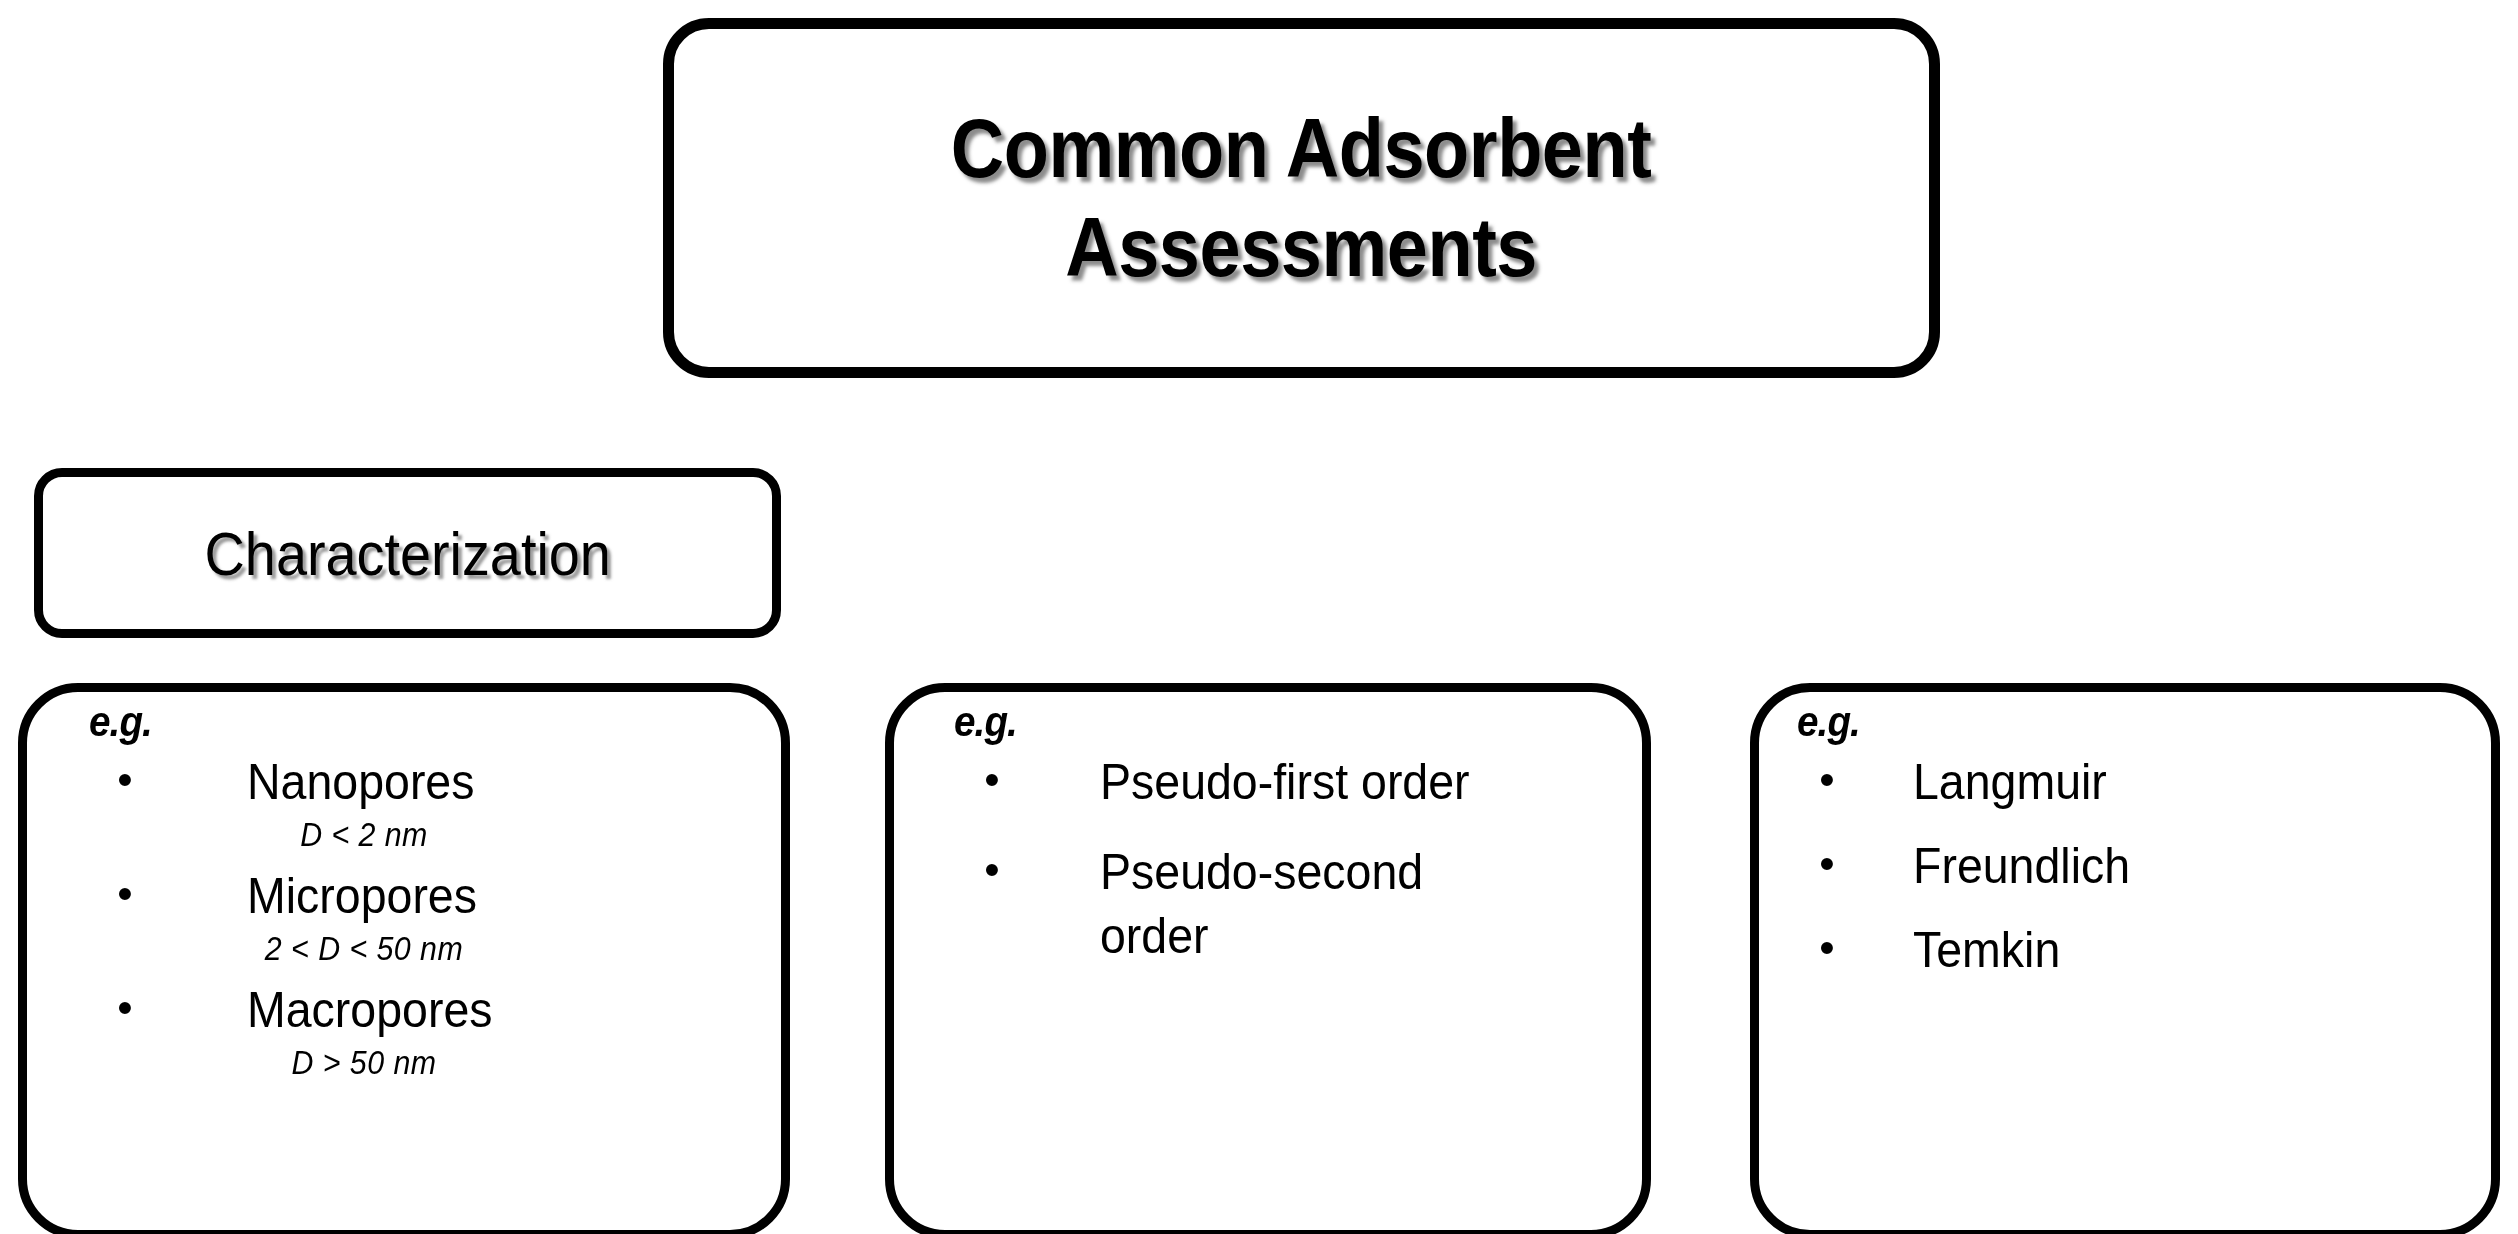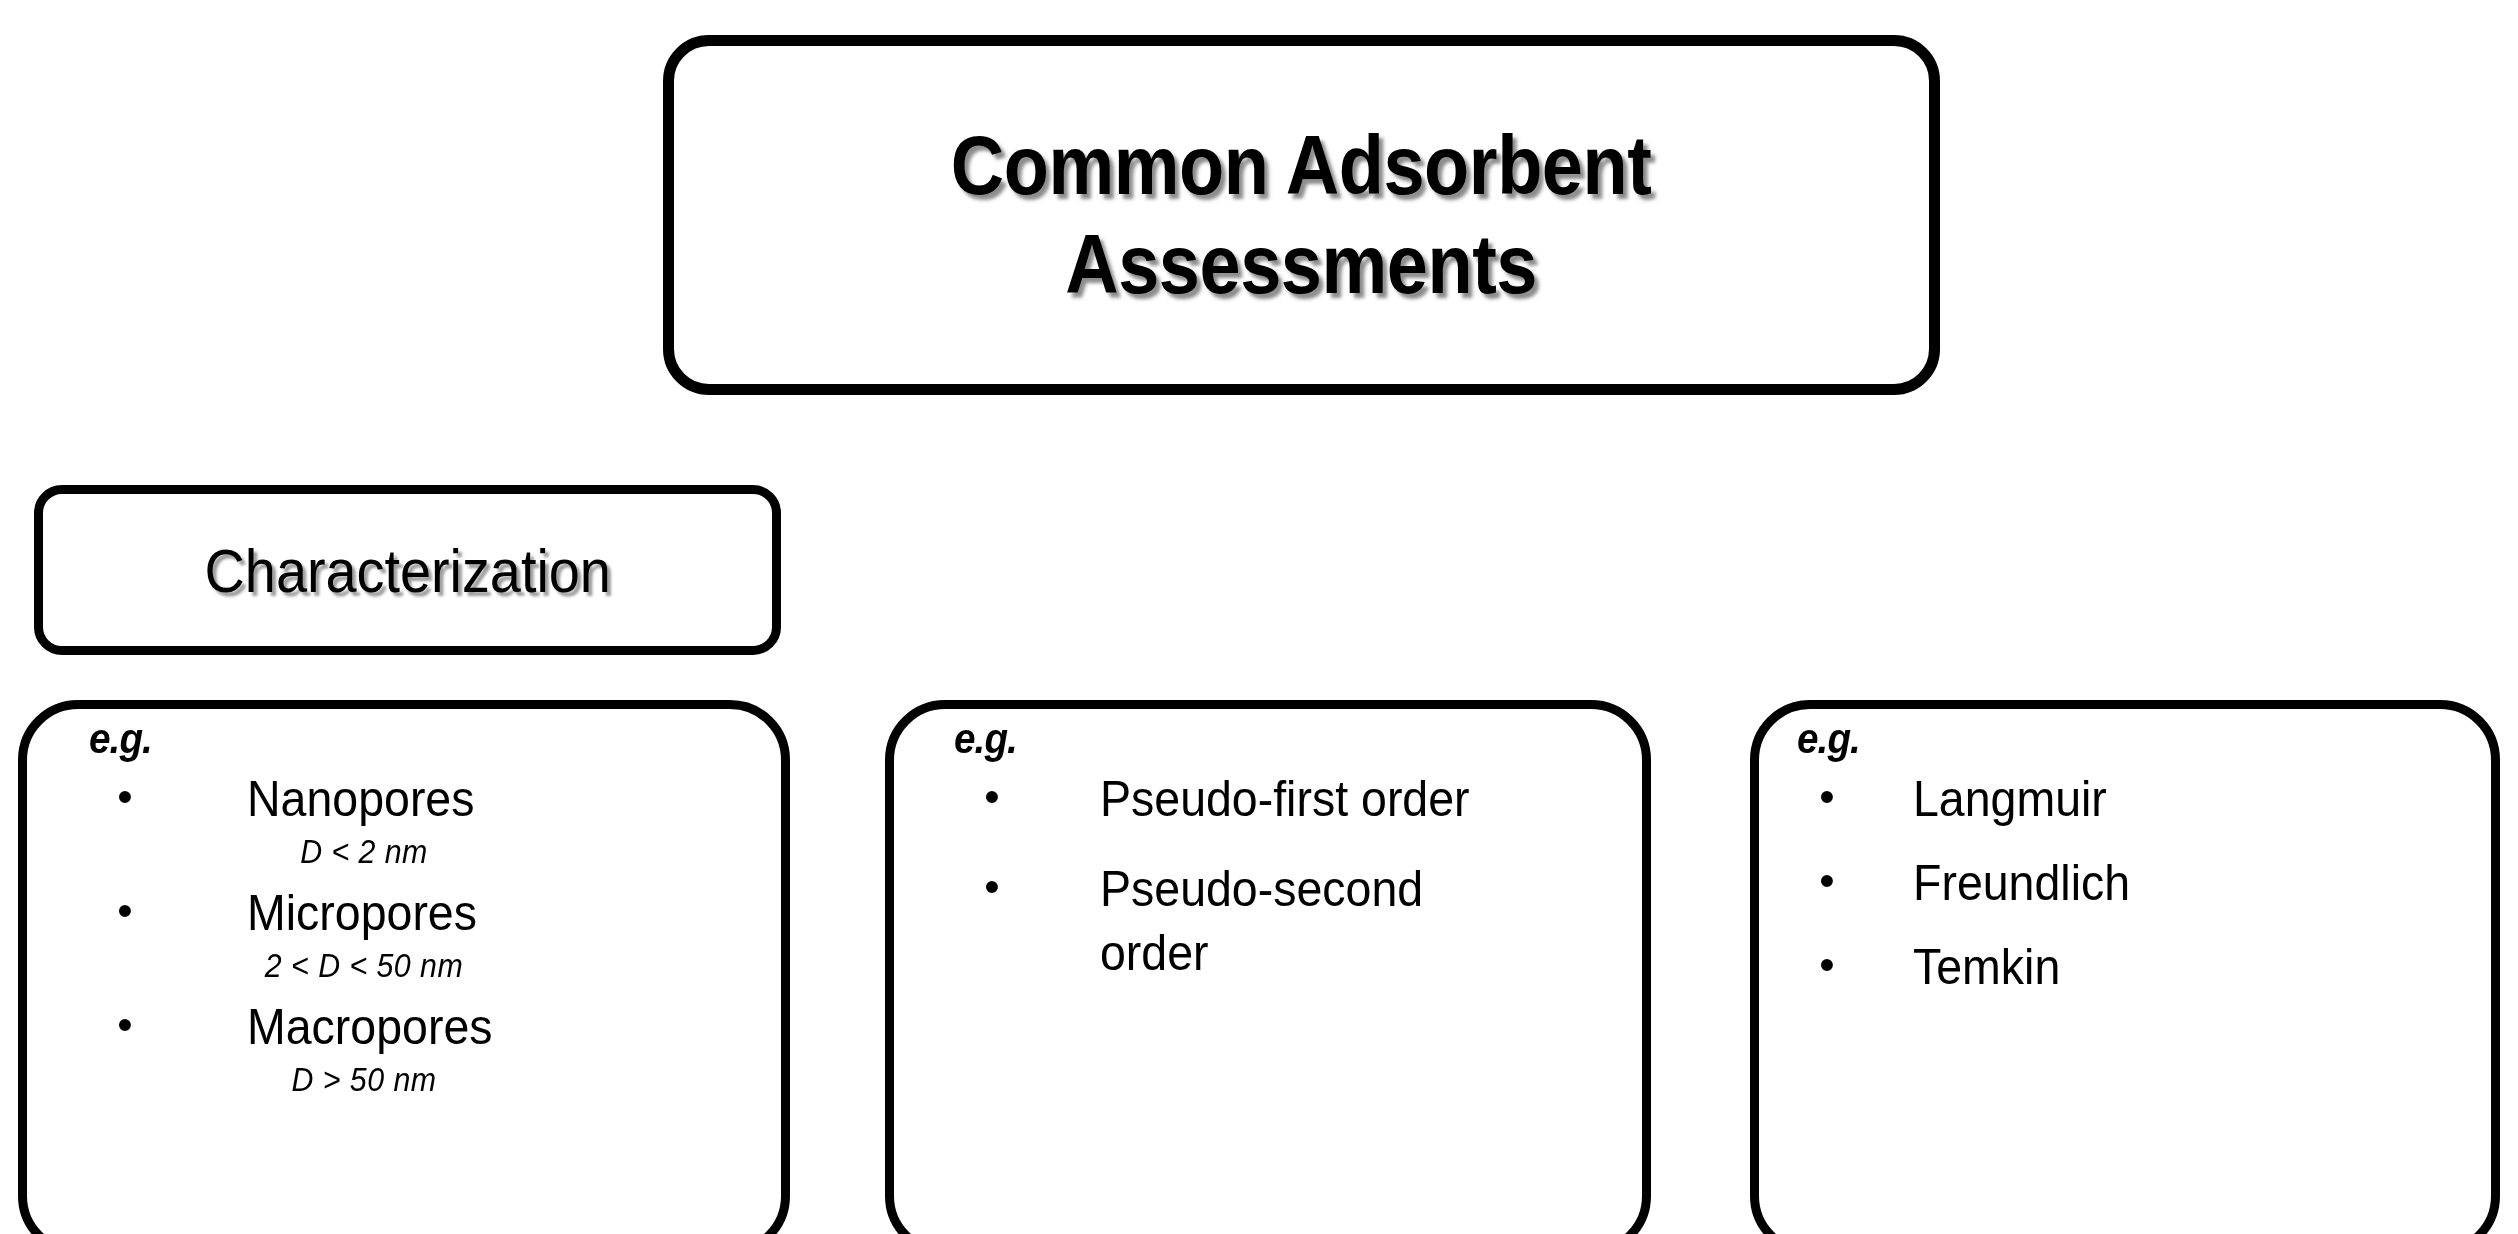--- a/index.html
+++ b/index.html
@@ -12,21 +12,20 @@
     height: 1234px;
     position: relative;
     overflow: hidden;
     font-family: "Liberation Sans", sans-serif;
     color: #000000;
   }
 
   .canvas {
     position: absolute;
     inset: 0;
-    margin-top: 17px;
   }
 
   
   .box {
     position: absolute;
     background: #ffffff;
     border: 9px solid #000000;
     box-sizing: border-box;
   }
 

